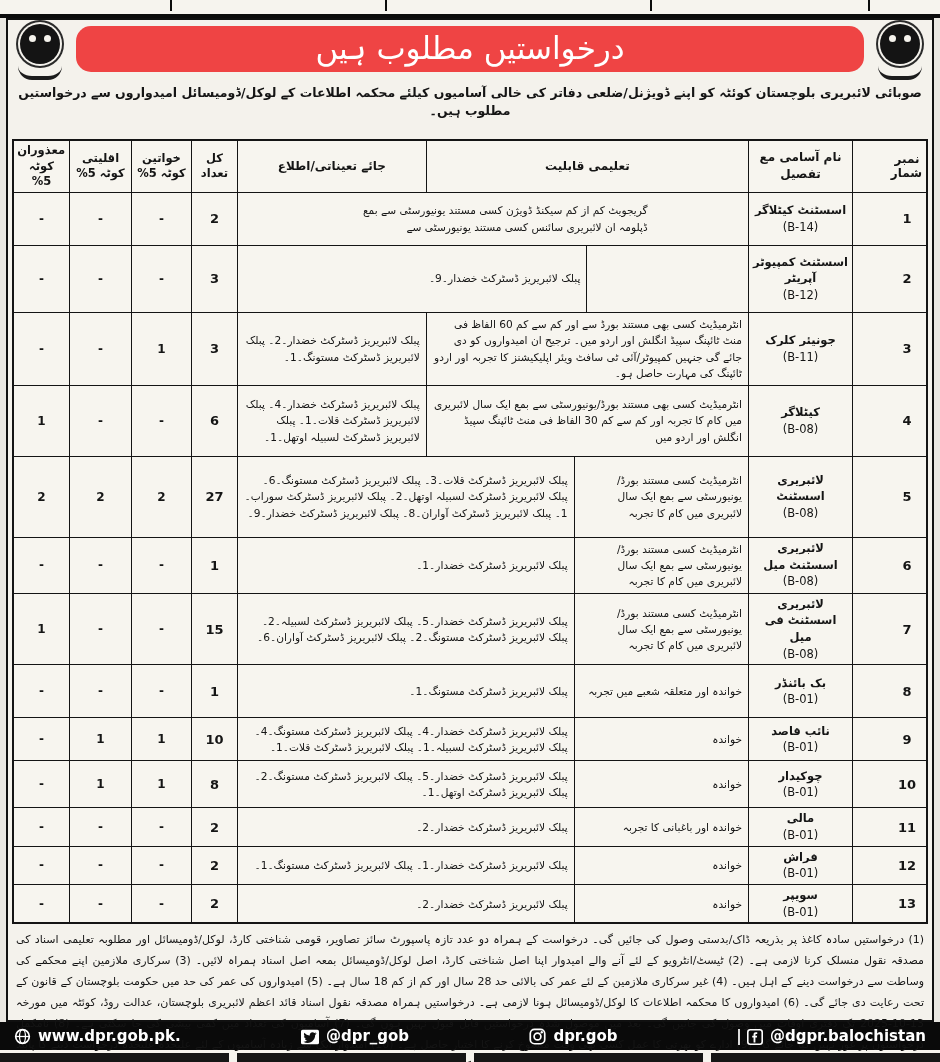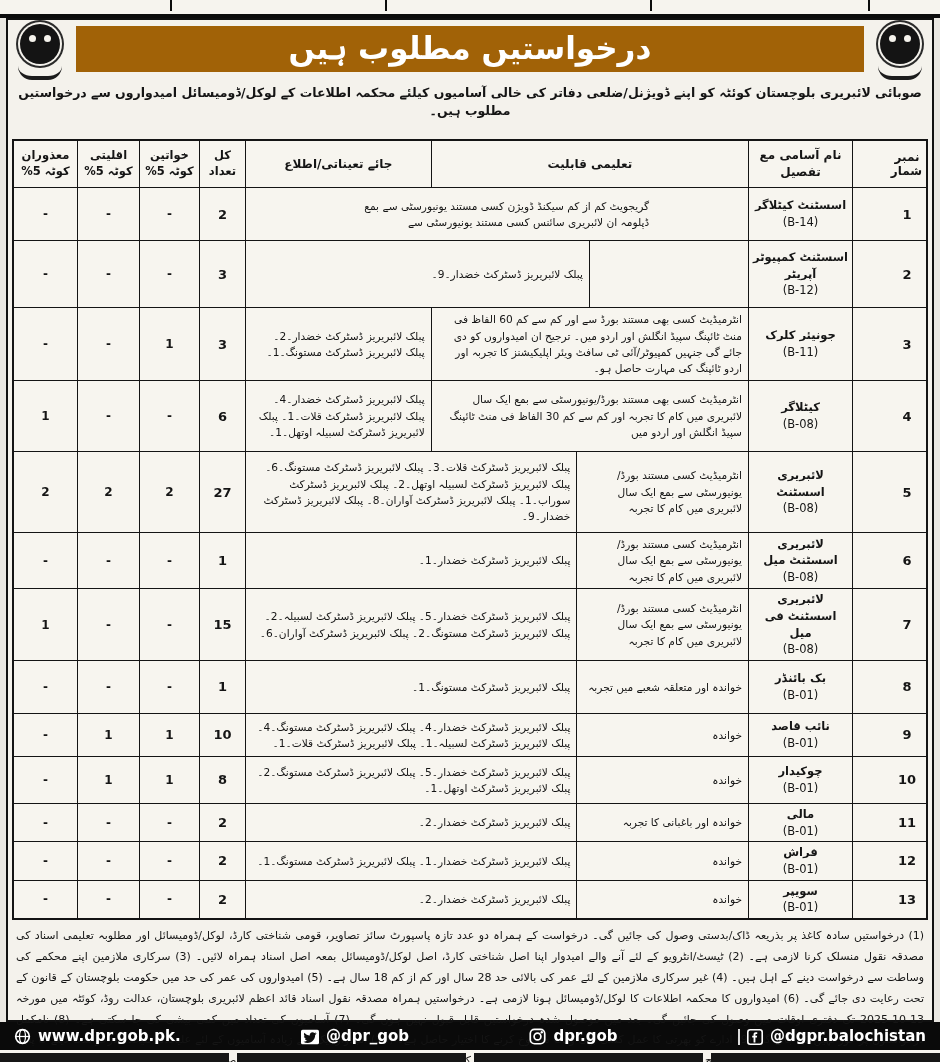--- a/index.html
+++ b/index.html
@@ -6,23 +6,23 @@
     background:#e9e7e1;font-family:"DejaVu Sans",sans-serif;color:#151515;}
   
   .news-strip-top{height:14px;background:#f6f4ee;border-bottom:4px solid #0c0c0c;position:relative;}
   .news-strip-top i{position:absolute;top:0;bottom:3px;width:2px;background:#0c0c0c;}
   .news-strip-bottom{height:12px;background:#f6f4ee;display:flex;gap:8px;padding-top:3px;}
   .news-strip-bottom b{flex:1;background:#161616;}
   
   .ad{direction:rtl;margin:0 6px;border:2px solid #101010;background:#f4f2ec;
       height:1004px;box-sizing:border-box;display:flex;flex-direction:column;}
   .ad-header{display:flex;align-items:flex-start;padding:4px 6px 0 6px;}
-  .title-bar{flex:1;margin:2px 10px 0 10px;background:#a16207;color:#fff;
-      text-align:center;font-weight:bold;font-size:31px;line-height:44px;height:46px;
-      letter-spacing:1px;}
+  .title-bar{flex:1;margin:2px 10px 0 10px;background:#ef4444;color:#fff;
+      text-align:center;font-weight:normal;font-size:31px;line-height:44px;height:46px;
+      letter-spacing:1px;border-radius:15px;}
   .emblem{width:52px;height:58px;position:relative;flex:0 0 auto;}
   .emblem .ring{width:40px;height:40px;border-radius:50%;background:#141414;margin:0 auto;
       box-shadow:0 0 0 2px #f4f2ec,0 0 0 4px #2a2a2a;position:relative;}
   .emblem .ring:before{content:"";position:absolute;left:9px;top:11px;width:7px;height:7px;border-radius:50%;background:#f4f2ec;}
   .emblem .ring:after{content:"";position:absolute;right:9px;top:11px;width:7px;height:7px;border-radius:50%;background:#f4f2ec;}
   .emblem .ribbon{width:44px;height:10px;margin:2px auto 0;border-bottom:4px solid #1c1c1c;
       border-radius:0 0 22px 22px;}
   .intro{font-size:12.5px;font-weight:bold;text-align:center;padding:2px 8px 20px;line-height:1.4;}
   
   .jtable{margin:0 4px;border:2px solid #141414;background:#f7f5ef;}
@@ -34,21 +34,21 @@
   .c-no{width:38px;flex:0 0 auto;font-weight:bold;font-size:13px;margin-left:35px;}
   .c-title{width:104px;flex:0 0 auto;font-weight:bold;font-size:11.5px;line-height:1.45;}
   .c-title .grade{font-weight:normal;font-family:"DejaVu Sans",sans-serif;direction:ltr;}
   .c-mid{flex:1 1 auto;padding:0 !important;flex-direction:row !important;align-items:stretch;}
   .c-qual,.c-place{box-sizing:border-box;padding:3px 6px;font-size:10.6px;line-height:1.55;
       display:flex;flex-direction:column;justify-content:center;text-align:right;}
   .c-place{border-inline-start:1.5px solid #141414;}
   .c-total{width:46px;flex:0 0 auto;font-weight:bold;font-size:13px;}
   .c-w{width:60px;flex:0 0 auto;font-size:12px;font-weight:bold;}
   .c-m{width:62px;flex:0 0 auto;font-size:12px;font-weight:bold;}
-  .c-d{width:64px;flex:0 0 auto;font-size:12px;font-weight:bold;}
+  .c-d{width:56px;flex:0 0 auto;font-size:12px;font-weight:bold;}
   .head .c-qual,.head .c-place{font-weight:bold;font-size:12px;justify-content:center;text-align:center;}
   .head .c-title,.head .c-no{font-size:12px;}
   .head .c-w,.head .c-m,.head .c-d,.head .c-total{font-size:11.5px;line-height:1.35;}
   
   .conditions{font-size:11px;line-height:1.9;text-align:justify;padding:6px 8px 2px;flex:0 0 auto;}
   
   .social{height:28px;background:#0a0a0a;color:#fff;display:flex;align-items:center;
       justify-content:space-between;padding:0 14px;font-weight:bold;font-size:15px;direction:ltr;}
   .social .item{display:flex;align-items:flex-end;gap:7px;}
   .social svg{display:block;}

